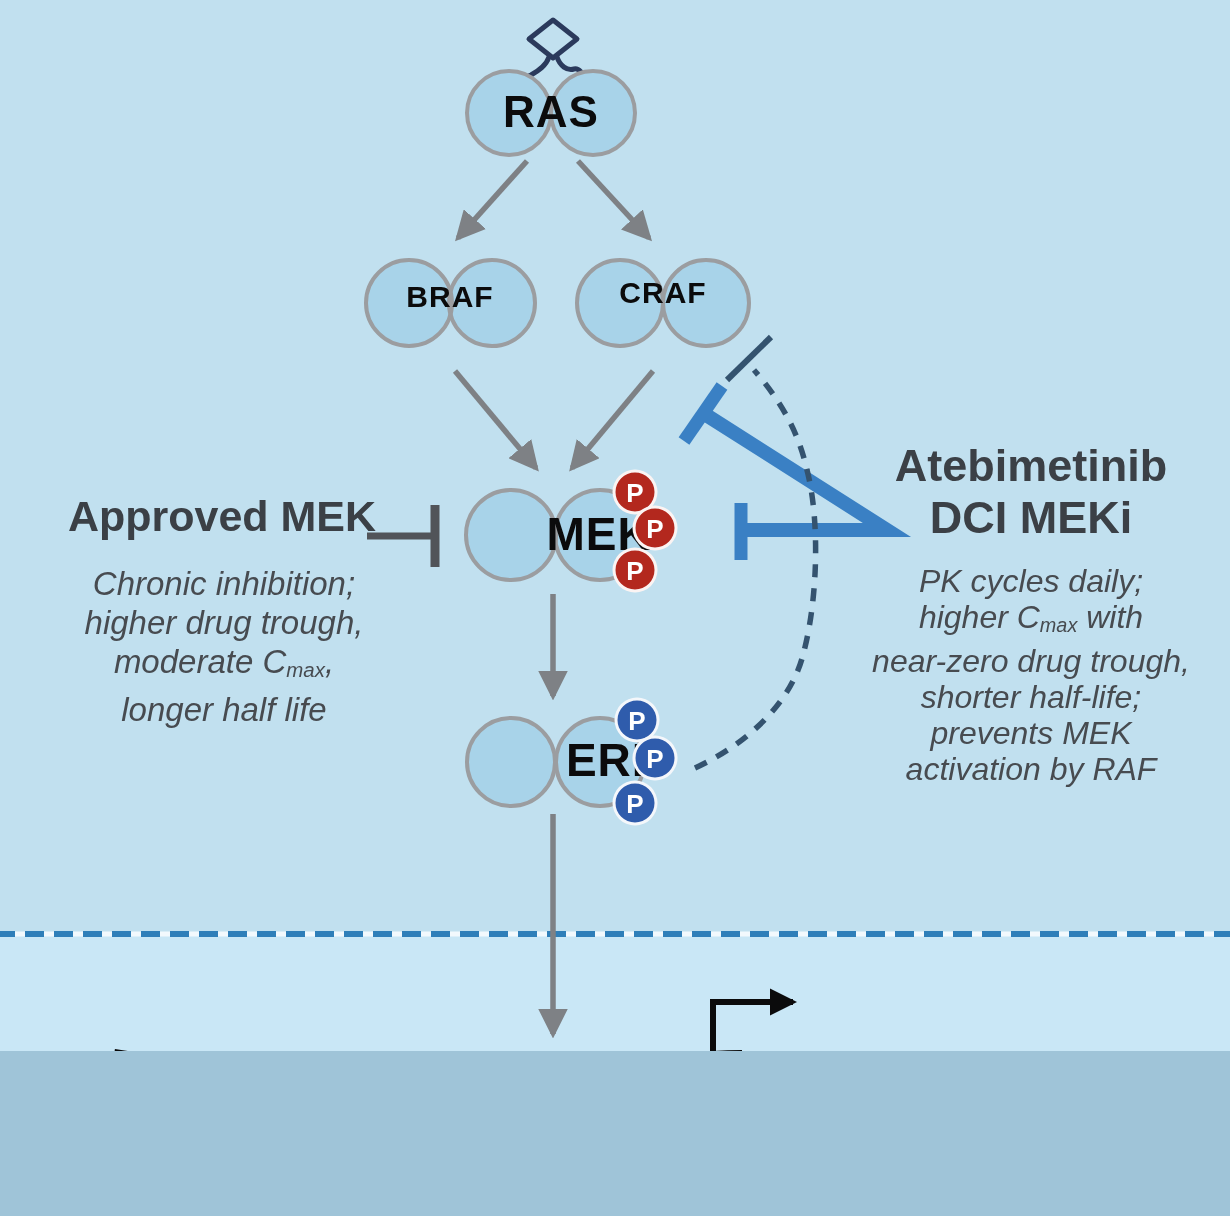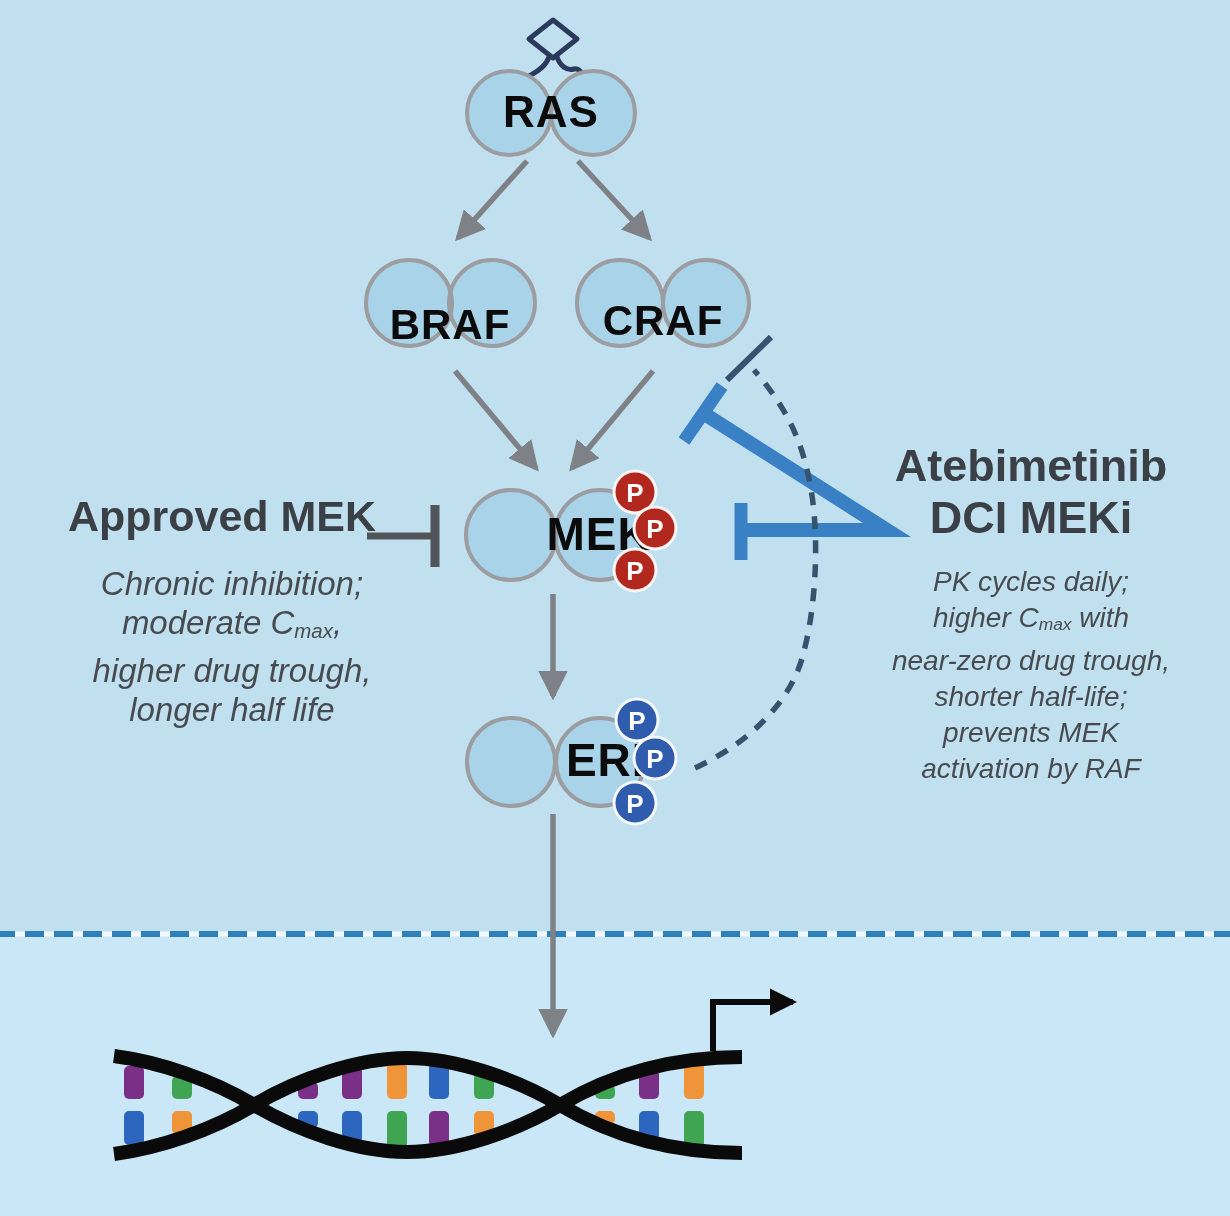--- a/index.html
+++ b/index.html
@@ -1,17 +1,17 @@
 <!DOCTYPE html>
 <html style="--bg-top: #C1E0EF; --bg-bottom: #C9E7F6; --node-fill: #A8D3E9; --node-stroke: #9B9DA0; --arrow-gray: #7E8185; --ink: #0B0B0C; --receptor-navy: #2B3A5C; --inhibitor-gray: #515459; --inhibitor-blue: #3A80C4; --feedback-navy: #34536F; --phospho-red: #B3281E; --phospho-blue: #2F5CAC; --separator-blue: #2F7FB9; --separator-white: #F2F9FD; --title-dark: #3B4046; --note-gray: #474B50; --dna-strand: #0A0A0A; --dna-purple: #7A3087; --dna-green: #3FA553; --dna-blue: #2D66BE; --dna-orange: #F0943A;"><head>
 <meta charset="utf-8">
 <style>
   html,body{margin:0;padding:0;background:#9fc4d8;}
   #canvas{
-    position:relative;width:1230px;height:1216px;overflow:hidden;
+    position:relative;width:1230px;height:1051px;overflow:hidden;
     font-family:"Liberation Sans",sans-serif;
   }
   .bg-top{position:absolute;left:0;top:0;width:1230px;height:933px;background:var(--bg-top,#C1E0EF);}
   .bg-bottom{position:absolute;left:0;top:933px;width:1230px;height:283px;background:var(--bg-bottom,#C9E7F6);}
   svg.layer{position:absolute;left:0;top:0;}
 
   
   .sep-white{stroke:var(--separator-white,#F2F9FD);stroke-width:5;fill:none;}
   .sep-blue{stroke:var(--separator-blue,#2F7FB9);stroke-width:6;fill:none;stroke-dasharray:19 10;}
   .sig{stroke:var(--arrow-gray,#7E8185);stroke-width:5.5;fill:none;}
@@ -27,36 +27,36 @@
   .dna-s{stroke:var(--dna-strand,#0A0A0A);stroke-width:14;fill:none;}
   .tx{stroke:var(--ink,#0B0B0C);stroke-width:6;fill:none;}
   .r-purple{fill:var(--dna-purple,#7A3087);}
   .r-green{fill:var(--dna-green,#3FA553);}
   .r-blue{fill:var(--dna-blue,#2D66BE);}
   .r-orange{fill:var(--dna-orange,#F0943A);}
 
   
   .ctr{position:absolute;transform:translate(-50%,-50%);text-align:center;}
   .node-label{font-weight:700;color:var(--ink,#0B0B0C);letter-spacing:1px;white-space:nowrap;}
-  .lbl-44{font-size:44px;} .lbl-42{font-size:42px;margin-top:28px;} .lbl-46{font-size:46px;margin-left:45px;}
+  .lbl-44{font-size:44px;} .lbl-42{font-size:30px;} .lbl-46{font-size:46px;margin-left:45px;}
   .p-badge{
     position:absolute;transform:translate(-50%,-50%);
     width:45px;height:45px;border-radius:50%;box-sizing:border-box;
     border:3px solid rgba(255,255,255,0.95);
     display:flex;align-items:center;justify-content:center;
     color:#fff;font-weight:700;font-size:26px;line-height:1;
   }
   .p-red{background:var(--phospho-red,#B3281E);}
   .p-blue{background:var(--phospho-blue,#2F5CAC);}
   .ann-title{font-weight:700;color:var(--title-dark,#3B4046);white-space:nowrap;}
   .ann-title.left{font-size:43px;line-height:53px;}
   .ann-title.right{font-size:45px;line-height:52px;}
   .ann-note{font-style:italic;color:var(--note-gray,#474B50);white-space:nowrap;}
   .ann-note.left{font-size:33px;line-height:39px;}
-  .ann-note.right{font-size:28px;line-height:36px;}
+  .ann-note.right{font-size:32px;line-height:36px;}
   .ann-note .sub{font-size:0.62em;vertical-align:-0.22em;}
   .outcome{font-size:42px;line-height:50px;color:#4A4E53;font-weight:400;white-space:nowrap;}
 </style>
 </head>
 <body>
 
 <div id="canvas">
   <div class="bg-top"></div>
   <div class="bg-bottom"></div>
 
@@ -177,24 +177,24 @@
   <div class="p-badge p-red" style="left:655px;top:528px;">P</div>
   <div class="p-badge p-red" style="left:635px;top:570px;">P</div>
 
   <div class="p-badge p-blue" style="left:637px;top:720px;">P</div>
   <div class="p-badge p-blue" style="left:655px;top:758px;">P</div>
   <div class="p-badge p-blue" style="left:635px;top:803px;">P</div>
 
   <div class="ctr ann-title left" style="left:222px;top:516px;">
     <div>Approved MEK</div>
   </div>
-  <div class="ctr ann-note left" style="left:232px;top:646px;">
+  <div class="ctr ann-note left" style="left:224px;top:646px;">
     <div>Chronic inhibition;</div>
+    <div>higher drug trough,</div>
     <div><span>moderate C</span><span class="sub">max</span><span>,</span></div>
-    <div>higher drug trough,</div>
     <div>longer half life</div>
   </div>
 
   <div class="ctr ann-title right" style="left:1031px;top:492px;">
     <div>Atebimetinib</div>
     <div>DCI MEKi</div>
   </div>
   <div class="ctr ann-note right" style="left:1031px;top:675px;">
     <div>PK cycles daily;</div>
     <div><span>higher C</span><span class="sub">max</span><span> with</span></div>

